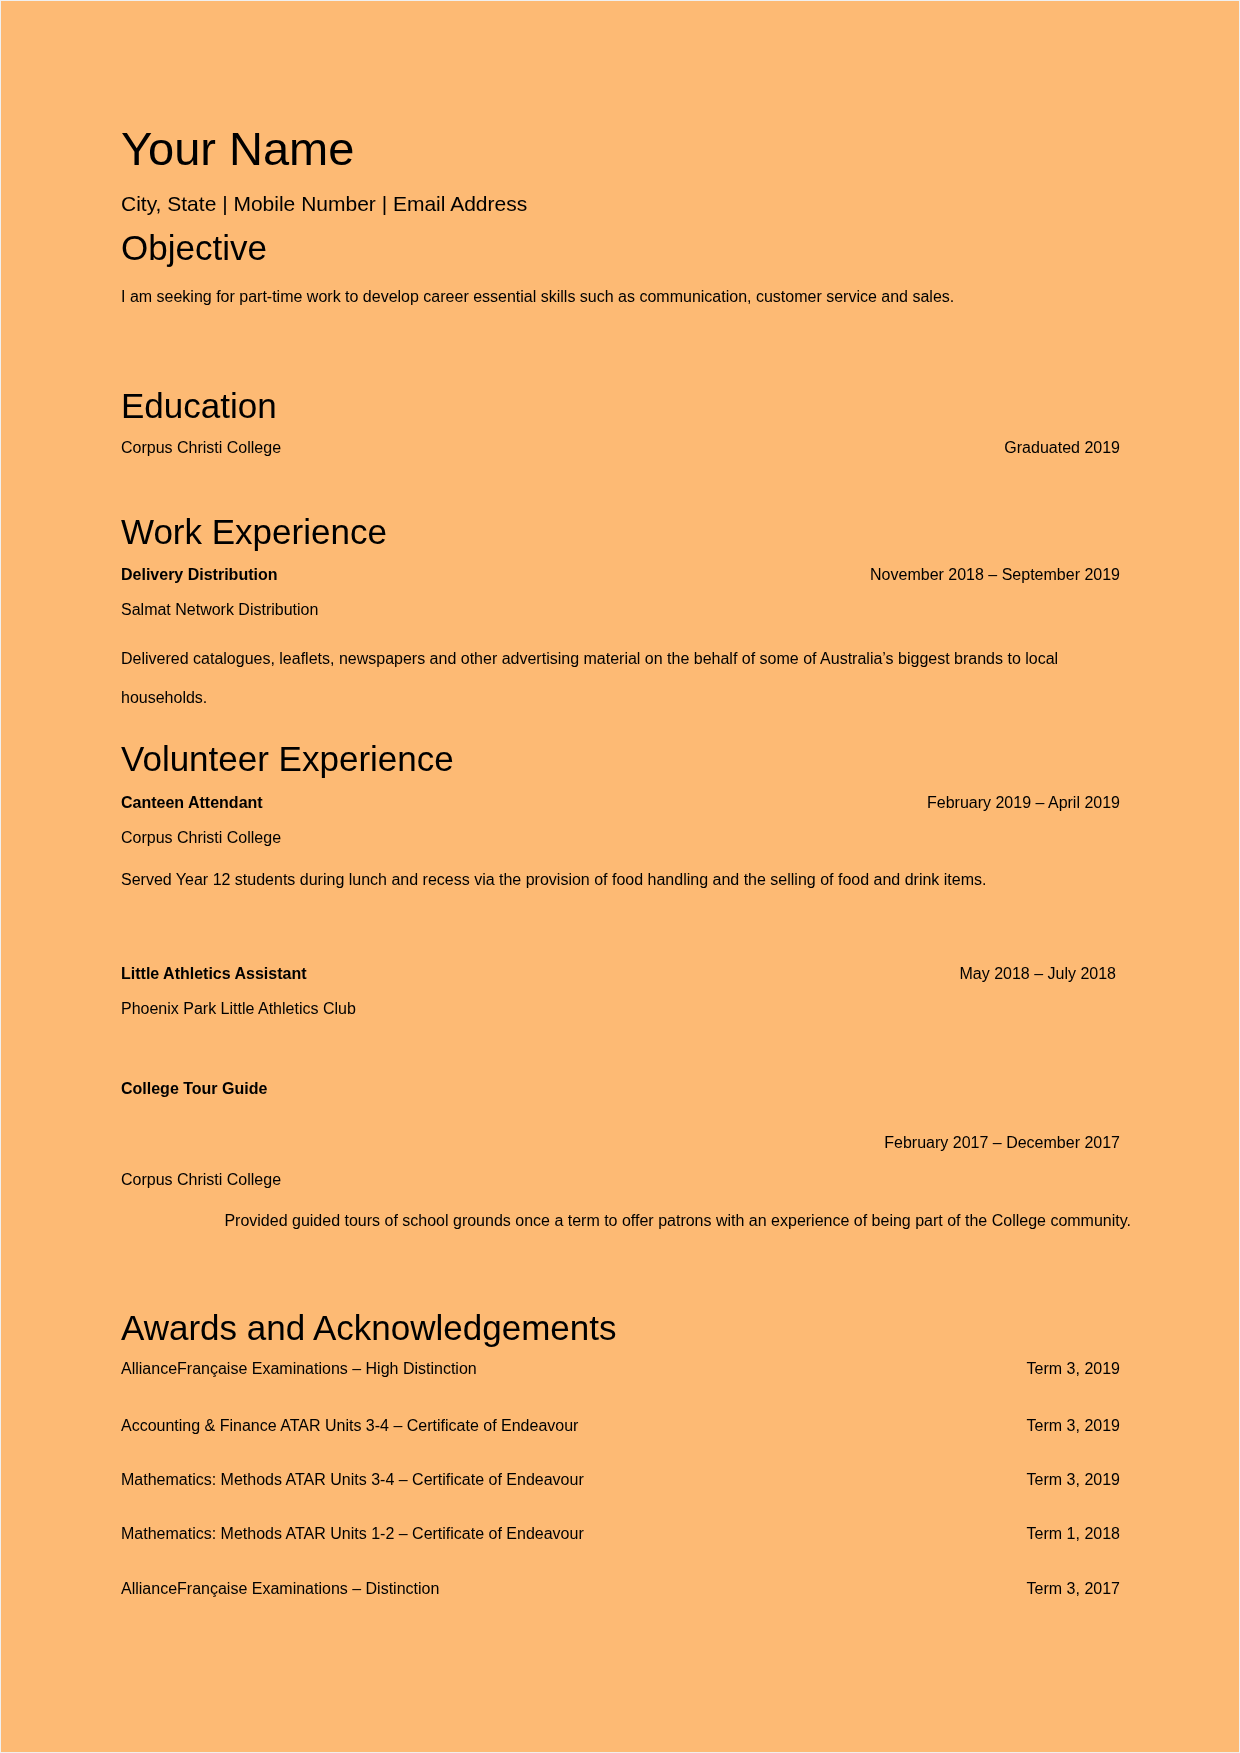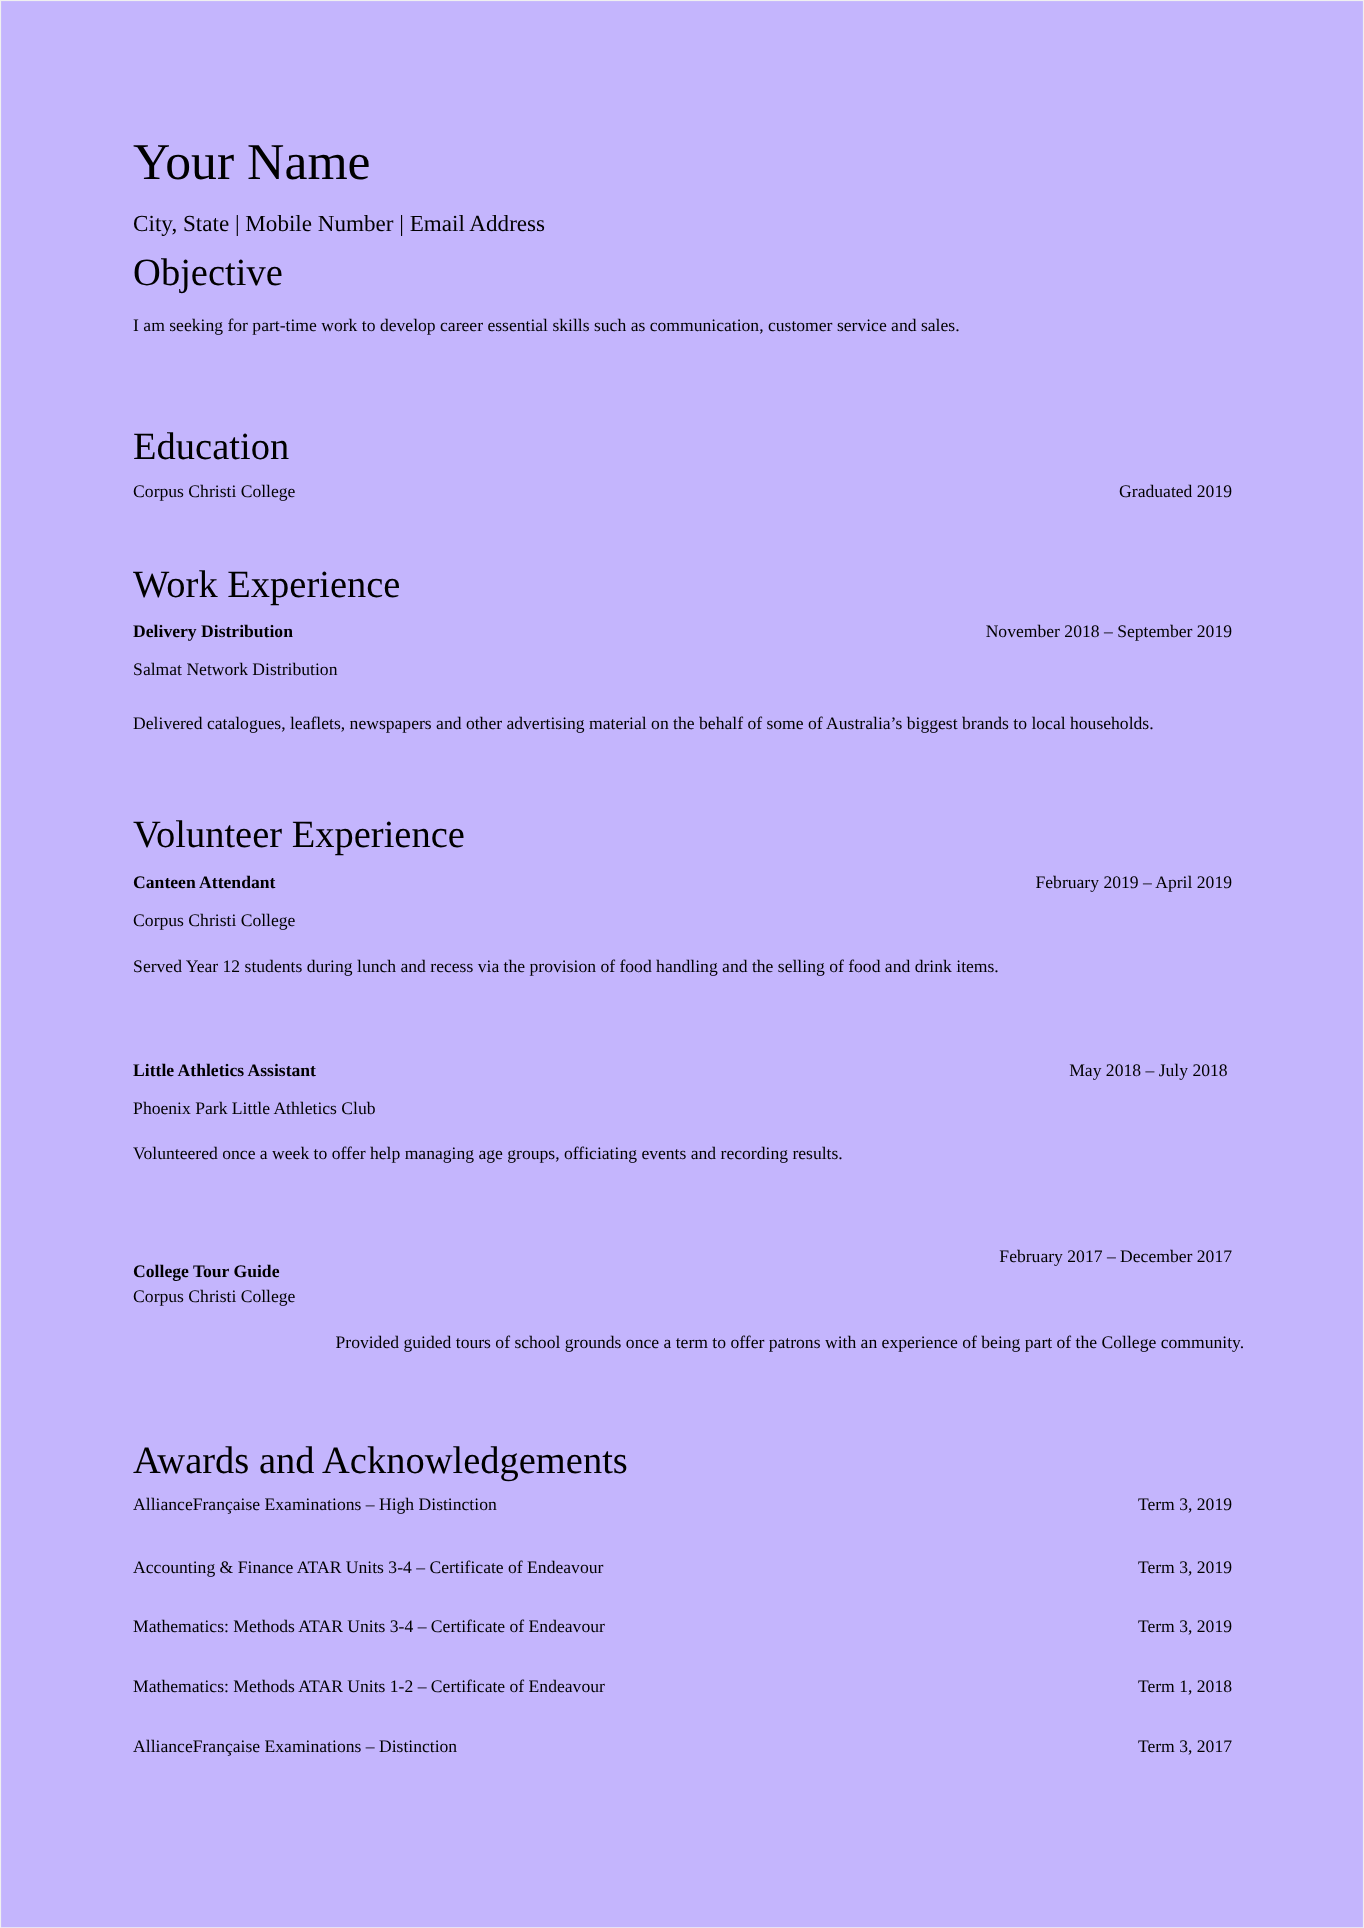--- a/index.html
+++ b/index.html
@@ -8,22 +8,21 @@
     background: #fafafa;
     position: relative;
     overflow: hidden;
     font-family: "Liberation Sans", sans-serif;
     color: #000;
   }
   .page {
     position: absolute; left: 0; top: 0;
     width: 1238px; height: 1751px;
     border: 1px solid #f0f0f0;
-    background: #c4b5fd;
-    font-family: Liberation Serif, serif;
+    background: #fdba74;
   }
   .abs { position: absolute; left: 120px; line-height: 1; white-space: nowrap; }
   .name { font-size: 47px; }
   .contact { font-size: 21px; }
   .heading { font-size: 35px; }
   .body { font-size: 16px; }
   .bold { font-weight: bold; }
   .para { white-space: normal; width: 1010px; }
   .right { position: absolute; right: 119px; left: auto; text-align: right; }
   .right.r-narrow { right: 123px; }
@@ -52,23 +51,22 @@
   <div class="abs heading" style="top:740px">Volunteer Experience</div>
 
   <div class="abs body bold" style="top:794px">Canteen Attendant</div>
   <div class="abs body right" style="top:794px">February 2019 – April 2019</div>
   <div class="abs body" style="top:829px">Corpus Christi College</div>
   <div class="abs body para" style="top:865px; line-height:27px;">Served Year 12 students during lunch and recess via the provision of food handling and the selling of food and drink items.</div>
 
   <div class="abs body bold" style="top:965px">Little Athletics Assistant</div>
   <div class="abs body right r-narrow" style="top:965px">May 2018 – July 2018</div>
   <div class="abs body" style="top:1000px">Phoenix Park Little Athletics Club</div>
-  <div class="abs body para" style="top:1035px; line-height:28px;">Volunteered once a week to offer help managing age groups, officiating events and recording results.</div>
 
-  <div class="abs body bold" style="top:1148px">College Tour Guide</div>
+  <div class="abs body bold" style="top:1080px">College Tour Guide</div>
   <div class="abs body right" style="top:1134px">February 2017 – December 2017</div>
   <div class="abs body" style="top:1171px">Corpus Christi College</div>
   <div class="abs body para" style="top:1206px; line-height:27px;text-align:right;">Provided guided tours of school grounds once a term to offer patrons with an experience of being part of the College community.</div>
 
   <div class="abs heading" style="top:1309px">Awards and Acknowledgements</div>
 
   <div class="abs body" style="top:1360px">AllianceFrançaise Examinations – High Distinction</div>
   <div class="abs body right" style="top:1360px">Term 3, 2019</div>
 
   <div class="abs body" style="top:1417px">Accounting &amp; Finance ATAR Units 3-4 – Certificate of Endeavour</div>

